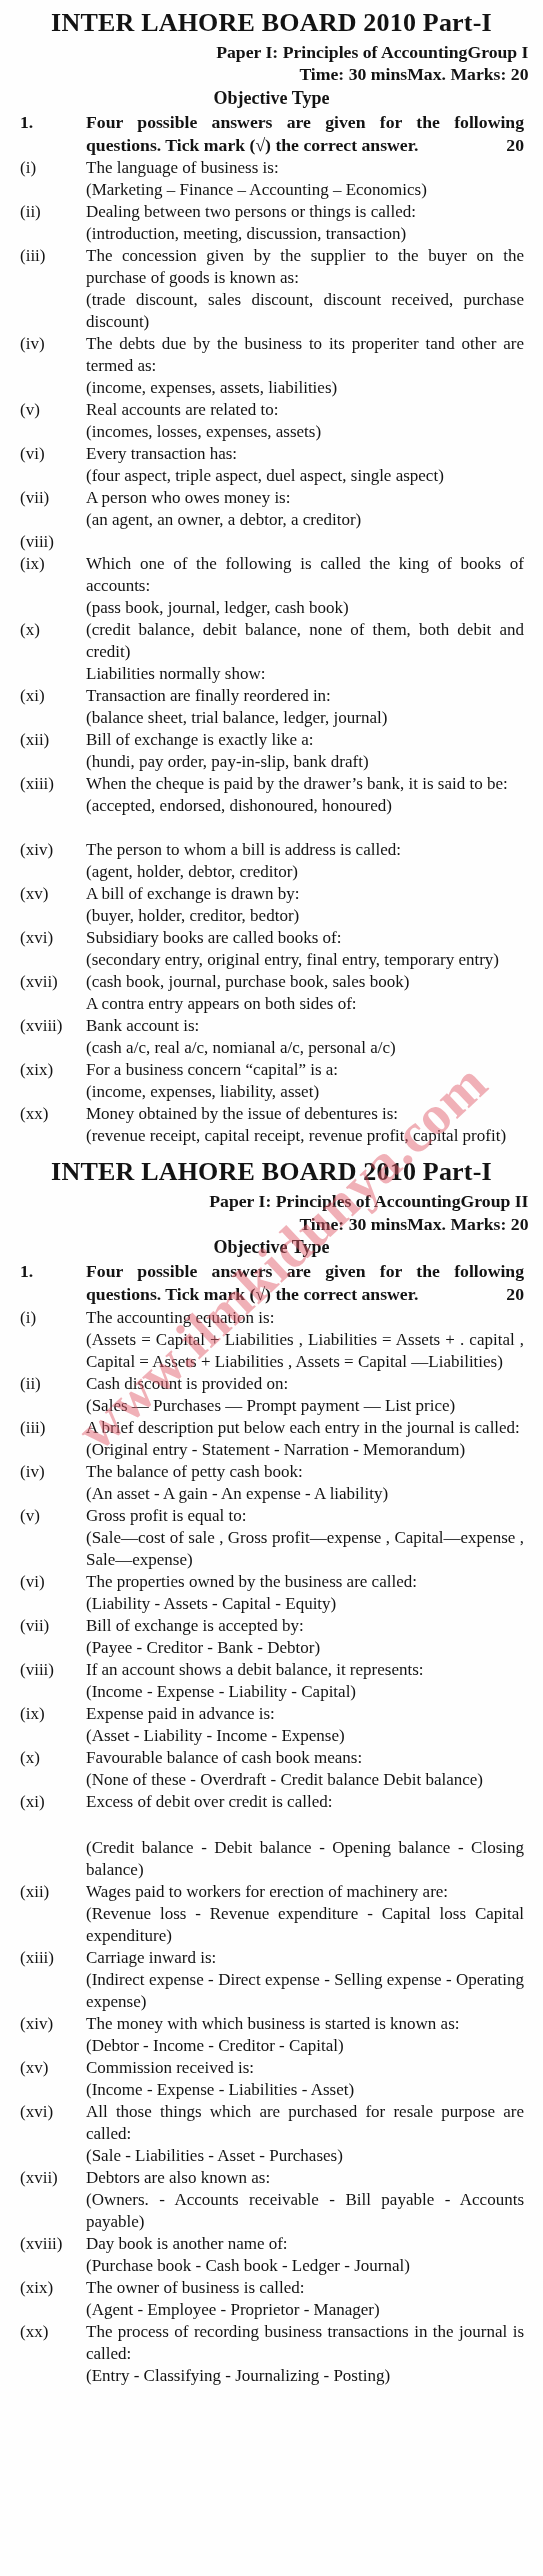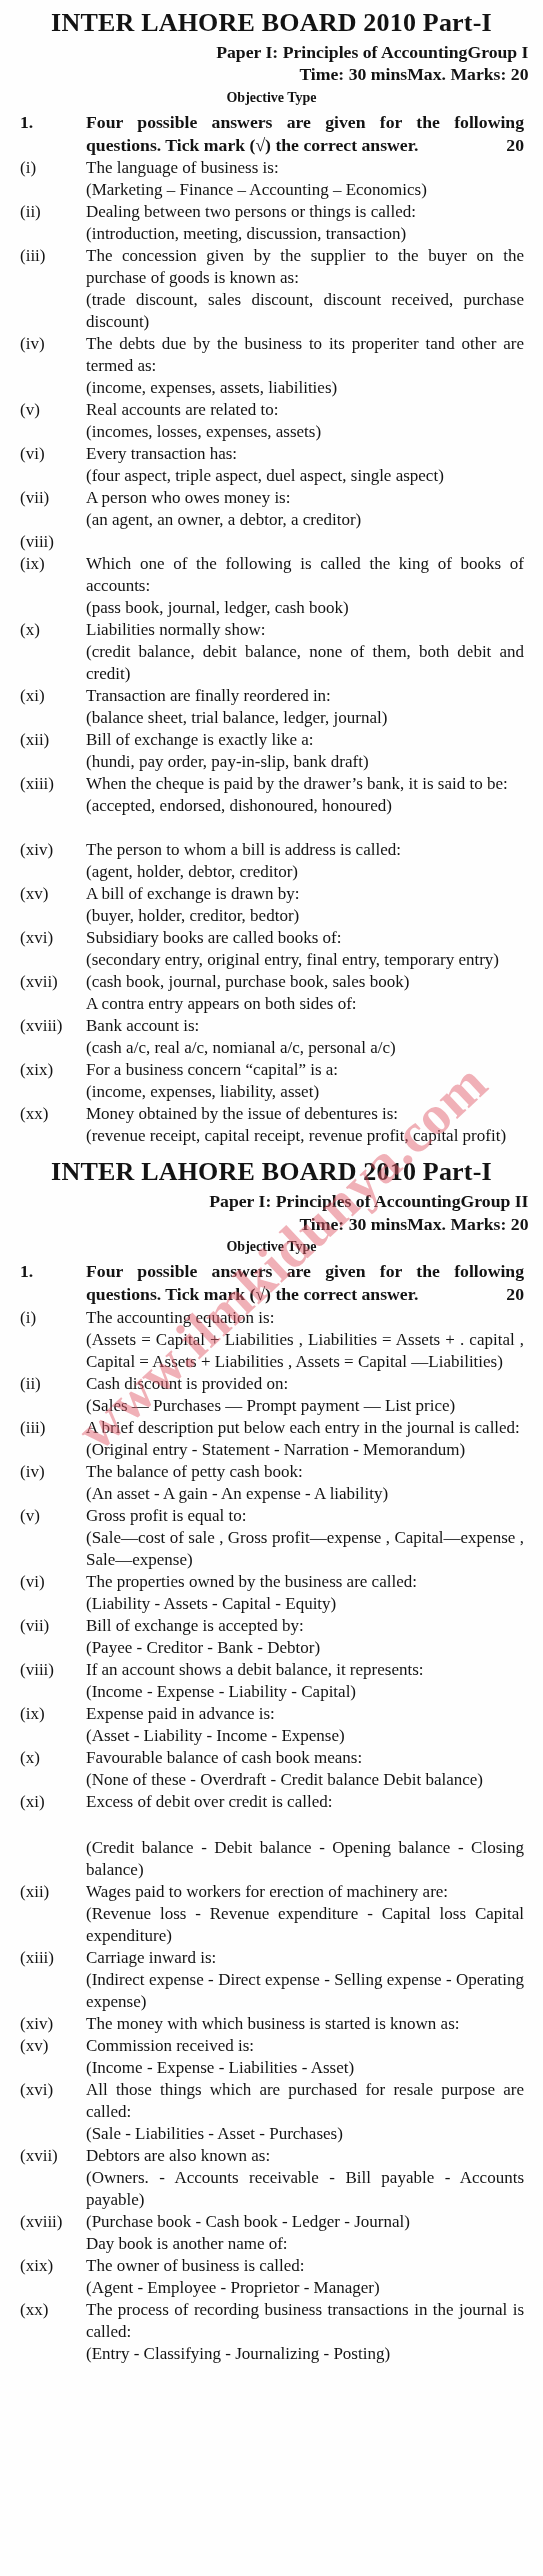--- a/index.html
+++ b/index.html
@@ -19,21 +19,21 @@
   .paper + .paper { margin-top:9px; }
   .title {
     font-size:26px; font-weight:bold; text-align:center;
     margin:1.8px 5.4px 2.7px 5.4px; line-height:31px; letter-spacing:0.2px;
   }
   .hline {
     display:flex; justify-content:flex-end; align-items:baseline;
     padding:0 14.5px 0 20px; font-size:17.7px; font-weight:bold; line-height:22.6px;
   }
   .objective {
-    text-align:center; font-size:14px; font-weight:bold; line-height:24.5px;
+    text-align:center; font-size:18px; font-weight:bold; line-height:24.5px;
   }
   .qrow { display:flex; padding:0 19px 0 20px; }
   .qnum { width:66px; flex:none; font-size:17px; line-height:22px; }
   .qbody { flex:1; font-size:17px; line-height:22px; min-width:0; }
   .jtext { text-align:justify; }
   .instruction .qnum, .instruction .qbody { font-weight:bold; line-height:23px; font-size:17.7px; }
   .instruction { margin-bottom:0.9px; }
   .ibody { position:relative; }
   .marks20 { position:absolute; right:0; bottom:0; }
   .watermark {
@@ -124,22 +124,22 @@
         <div class="qrow">
           <div class="qnum">(ix)</div>
           <div class="qbody">
             <div class="jtext">Which one of the following is called the king of books of accounts:</div>
             <div class="jtext">(pass book, journal, ledger, cash book)</div>
           </div>
         </div>
         <div class="qrow">
           <div class="qnum">(x)</div>
           <div class="qbody">
+            <div class="jtext">(credit balance, debit balance, none of them, both debit and credit)</div>
             <div class="jtext">Liabilities normally show:</div>
-            <div class="jtext">(credit balance, debit balance, none of them, both debit and credit)</div>
           </div>
         </div>
         <div class="qrow">
           <div class="qnum">(xi)</div>
           <div class="qbody">
             <div class="jtext">Transaction are finally reordered in:</div>
             <div class="jtext">(balance sheet, trial balance, ledger, journal)</div>
           </div>
         </div>
         <div class="qrow">
@@ -315,20 +315,21 @@
           <div class="qnum">(xiii)</div>
           <div class="qbody">
             <div class="jtext">Carriage inward is:</div>
             <div class="jtext">(Indirect expense - Direct expense - Selling expense - Operating expense)</div>
           </div>
         </div>
         <div class="qrow">
           <div class="qnum">(xiv)</div>
           <div class="qbody">
             <div class="jtext">The money with which business is started is known as:</div>
+            <div class="jtext">(Debtor - Income - Creditor - Capital)</div>
           </div>
         </div>
         <div class="qrow">
           <div class="qnum">(xv)</div>
           <div class="qbody">
             <div class="jtext">Commission received is:</div>
             <div class="jtext">(Income - Expense - Liabilities - Asset)</div>
           </div>
         </div>
         <div class="qrow">
@@ -341,22 +342,22 @@
         <div class="qrow">
           <div class="qnum">(xvii)</div>
           <div class="qbody">
             <div class="jtext">Debtors are also known as:</div>
             <div class="jtext">(Owners. - Accounts receivable - Bill payable - Accounts payable)</div>
           </div>
         </div>
         <div class="qrow">
           <div class="qnum">(xviii)</div>
           <div class="qbody">
+            <div class="jtext">Day book is another name of:</div>
             <div class="jtext">(Purchase book - Cash book - Ledger - Journal)</div>
-            <div class="jtext">Day book is another name of:</div>
           </div>
         </div>
         <div class="qrow">
           <div class="qnum">(xix)</div>
           <div class="qbody">
             <div class="jtext">The owner of business is called:</div>
             <div class="jtext">(Agent - Employee - Proprietor - Manager)</div>
           </div>
         </div>
         <div class="qrow">

